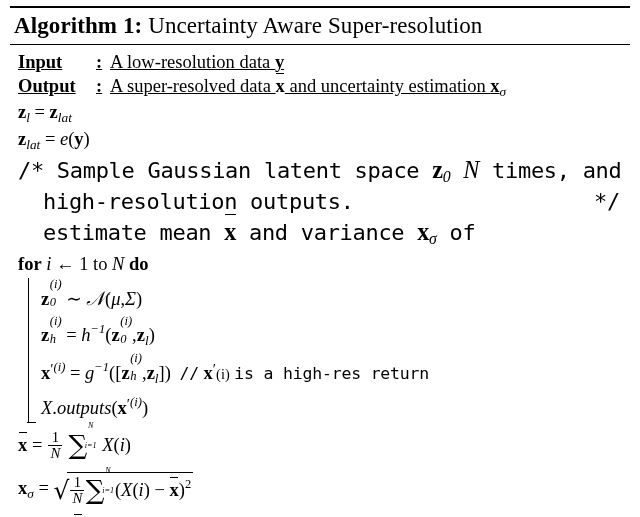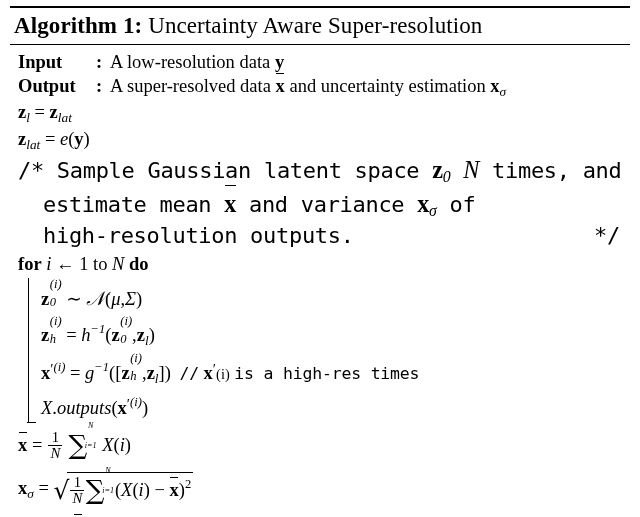--- a/index.html
+++ b/index.html
@@ -49,20 +49,21 @@
     font-family: "DejaVu Sans Mono", monospace;
     font-size: 16.5px;
     letter-spacing: -0.2px;
   }
   .it { font-style: italic; }
   .bm { font-weight: bold; }
   
   .io-row {
     display: flex;
     align-items: flex-start;
+    text-decoration: underline;
   }
   .io-key {
     font-weight: bold;
     width: 78px;
     flex: 0 0 78px;
   }
   .io-colon {
     width: 14px;
     flex: 0 0 14px;
     font-weight: bold;
@@ -217,43 +218,43 @@
       <span class="bm">z</span><span class="sub">l</span> = <span class="bm">z</span><span class="sub">lat</span>
     </div>
 
     <div class="line">
       <span class="bm">z</span><span class="sub">lat</span> = <span class="it">e</span>(<span class="bm">y</span>)
     </div>
 
 
     <div class="comment">
       <div>/* Sample Gaussian latent space <span class="bm" style="font-family:'Liberation Serif',serif;font-size:1.1em">z</span><span class="sub" style="font-family:'Liberation Serif',serif">0</span> <span class="it" style="font-family:'Liberation Serif',serif;font-size:1.1em">N</span> times, and</div>
+      <div class="ind"><span>high-resolution outputs.</span><span class="endmark">*/</span></div>
       <div class="ind">estimate mean <span class="bm ovl" style="font-family:'Liberation Serif',serif;font-size:1.1em">x<span class="bar"></span></span> and variance <span class="bm" style="font-family:'Liberation Serif',serif;font-size:1.1em">x</span><span class="sub" style="font-family:'Liberation Serif',serif">σ</span> of</div>
-      <div class="ind"><span>high-resolution outputs.</span><span class="endmark">*/</span></div>
     </div>
 
     <div class="line" style="padding-top:3px">
       <span class="kw">for</span> <span class="it">i</span> ← 1 <span style="font-style:normal">to</span> <span class="it">N</span> <span class="kw">do</span>
     </div>
 
     <div class="loopbody">
 
       <div class="loopline">
         <span class="bm">z</span><span class="supsub"><i class="up">(i)</i><i class="dn">0</i></span> ∼ <span class="cal">𝒩</span>(<span class="it">μ</span>,<span class="it">Σ</span>)
       </div>
 
       <div class="loopline">
         <span class="bm">z</span><span class="supsub"><i class="up">(i)</i><i class="dn">h</i></span> = <span class="it">h</span><span class="subup">−1</span>(<span class="bm">z</span><span class="supsub"><i class="up">(i)</i><i class="dn">0</i></span>,<span class="bm">z</span><span class="sub">l</span>)
       </div>
 
       <div class="loopline">
         <span class="bm">x</span><span style="font-size:0.8em;vertical-align:0.30em">′</span><span class="subup">(i)</span> = <span class="it">g</span><span class="subup">−1</span>([<span class="bm">z</span><span class="supsub"><i class="up">(i)</i><i class="dn">h</i></span>,<span class="bm">z</span><span class="sub">l</span>])
         <span class="mono" style="margin-left:4px">//</span>
         <span class="bm">x</span><span style="font-size:0.8em;vertical-align:0.30em">′</span><span style="font-size:0.78em">(i)</span>
-        <span class="mono">is a high-res times</span>
+        <span class="mono">is a high-res return</span>
       </div>
 
       <div class="loopline">
         <span class="it">X</span>.<span class="it">outputs</span>(<span class="bm">x</span><span style="font-size:0.8em;vertical-align:0.30em">′</span><span class="subup">(i)</span>)
       </div>
 
     </div>
 
     <div class="line" style="padding-top:6px">
       <span class="bm ovl">x<span class="bar"></span></span> =

